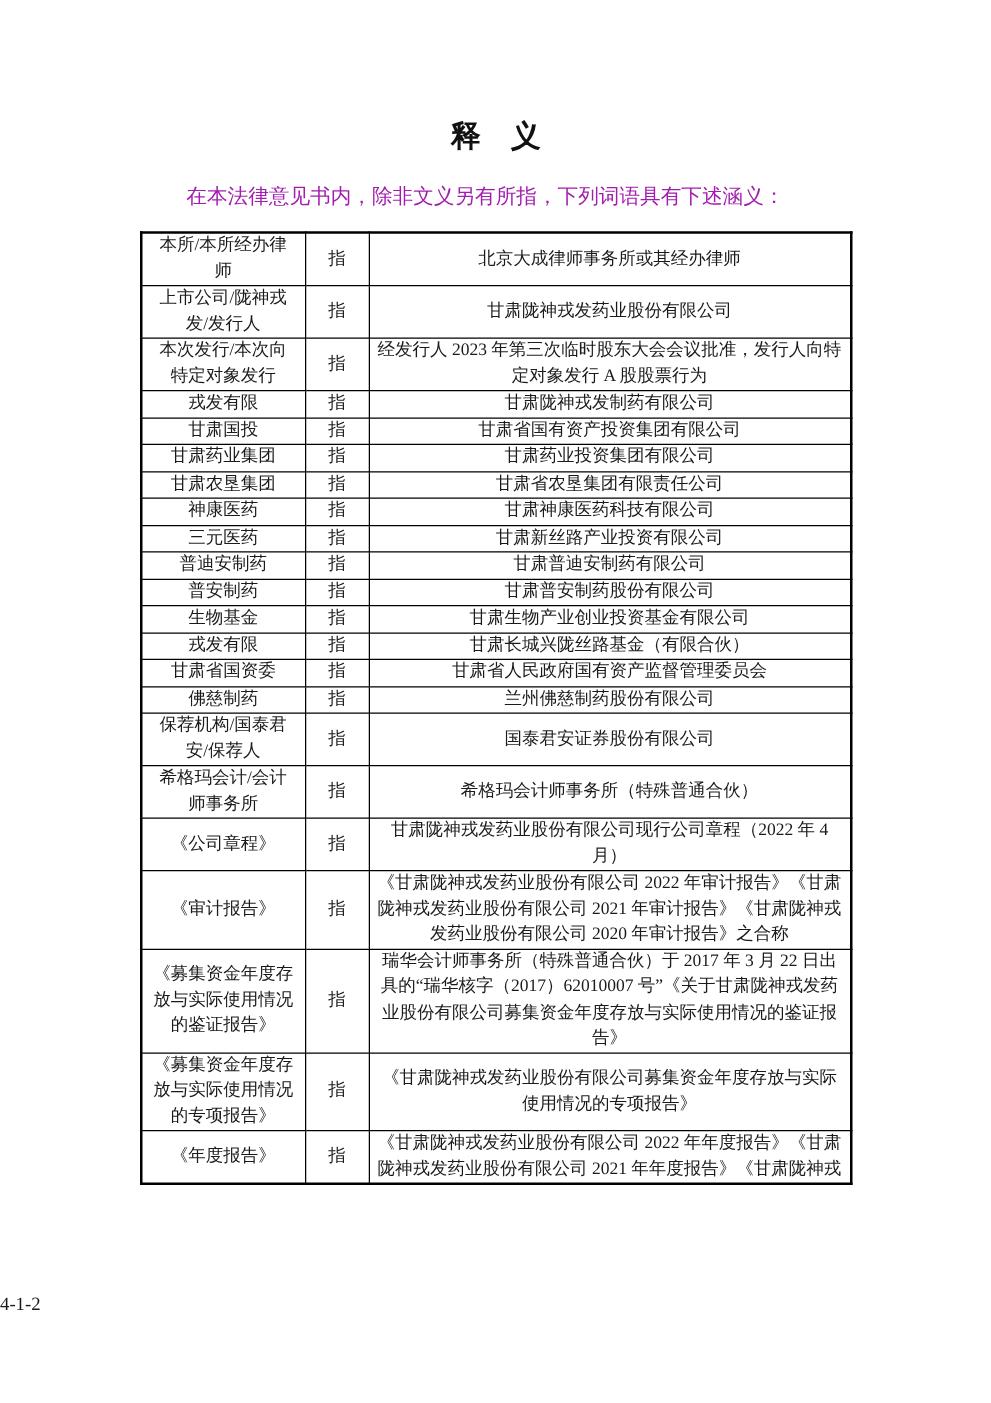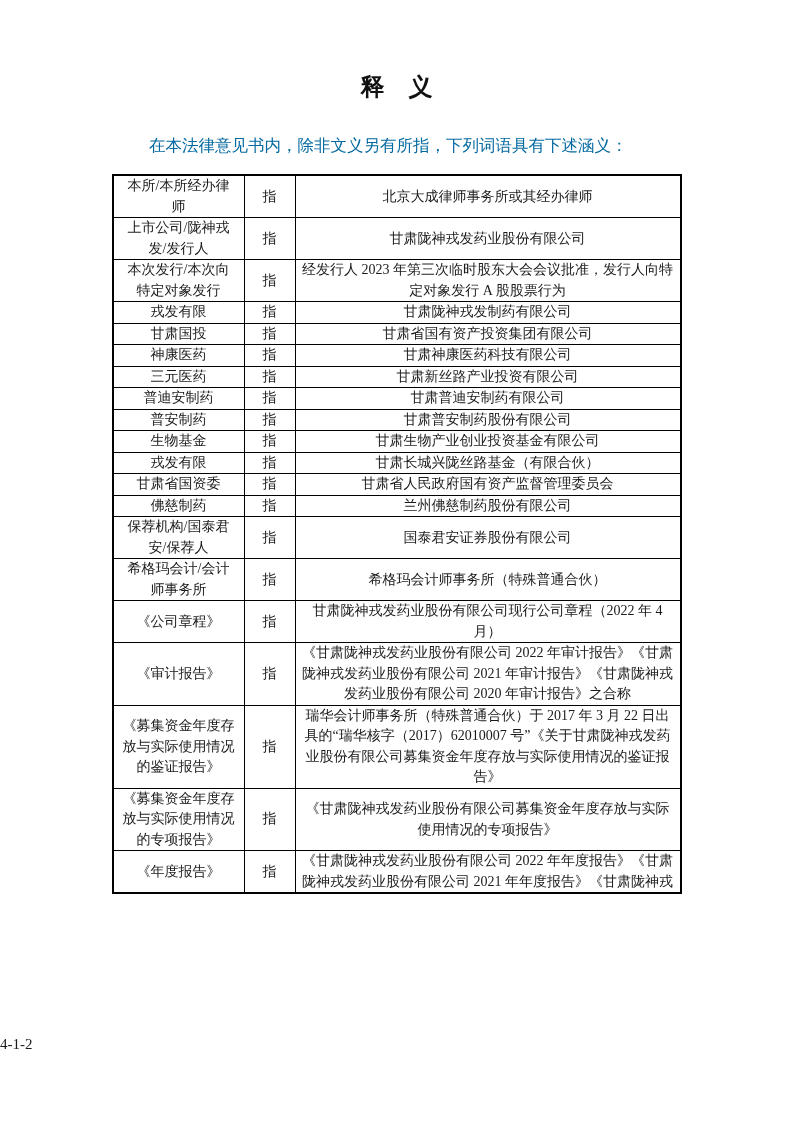--- a/index.html
+++ b/index.html
@@ -12,33 +12,33 @@
     width: 793px;
     height: 1122px;
     background: #ffffff;
     color: #141414;
     font-family: "Liberation Serif", "DejaVu Serif", serif;
     overflow: hidden;
     box-sizing: border-box;
   }
   .title {
     margin: 0;
-    padding-top: 72px;
+    padding-top: 95px;
     text-align: center;
     font-size: 24px;
     font-weight: bold;
     line-height: 1.3;
     color: #111111;
   }
   .intro {
-    margin: 32px 90px 0 116px;
+    margin: 20px 90px 0 116px;
     text-indent: 33px;
     font-size: 16.5px;
     line-height: 1.35;
-    color: #0369a1;
+    color: #a21caf;
   }
   table.def-table {
     border-collapse: collapse;
     table-layout: fixed;
     width: 564px;
     margin: 17px auto 16px auto;
     border: 2px solid #000000;
   }
   table.def-table td {
     border: 1px solid #000000;
@@ -106,21 +106,31 @@
     <td class="means">指</td>
     <td class="definition">甘肃陇神戎发制药有限公司</td>
   </tr>
 
   <tr>
     <td class="term">甘肃国投</td>
     <td class="means">指</td>
     <td class="definition">甘肃省国有资产投资集团有限公司</td>
   </tr>
 
-
+  <tr>
+    <td class="term">甘肃药业集团</td>
+    <td class="means">指</td>
+    <td class="definition">甘肃药业投资集团有限公司</td>
+  </tr>
+
+  <tr>
+    <td class="term">甘肃农垦集团</td>
+    <td class="means">指</td>
+    <td class="definition">甘肃省农垦集团有限责任公司</td>
+  </tr>
 
   <tr>
     <td class="term">神康医药</td>
     <td class="means">指</td>
     <td class="definition">甘肃神康医药科技有限公司</td>
   </tr>
 
 
   <tr>
     <td class="term">三元医药</td>

